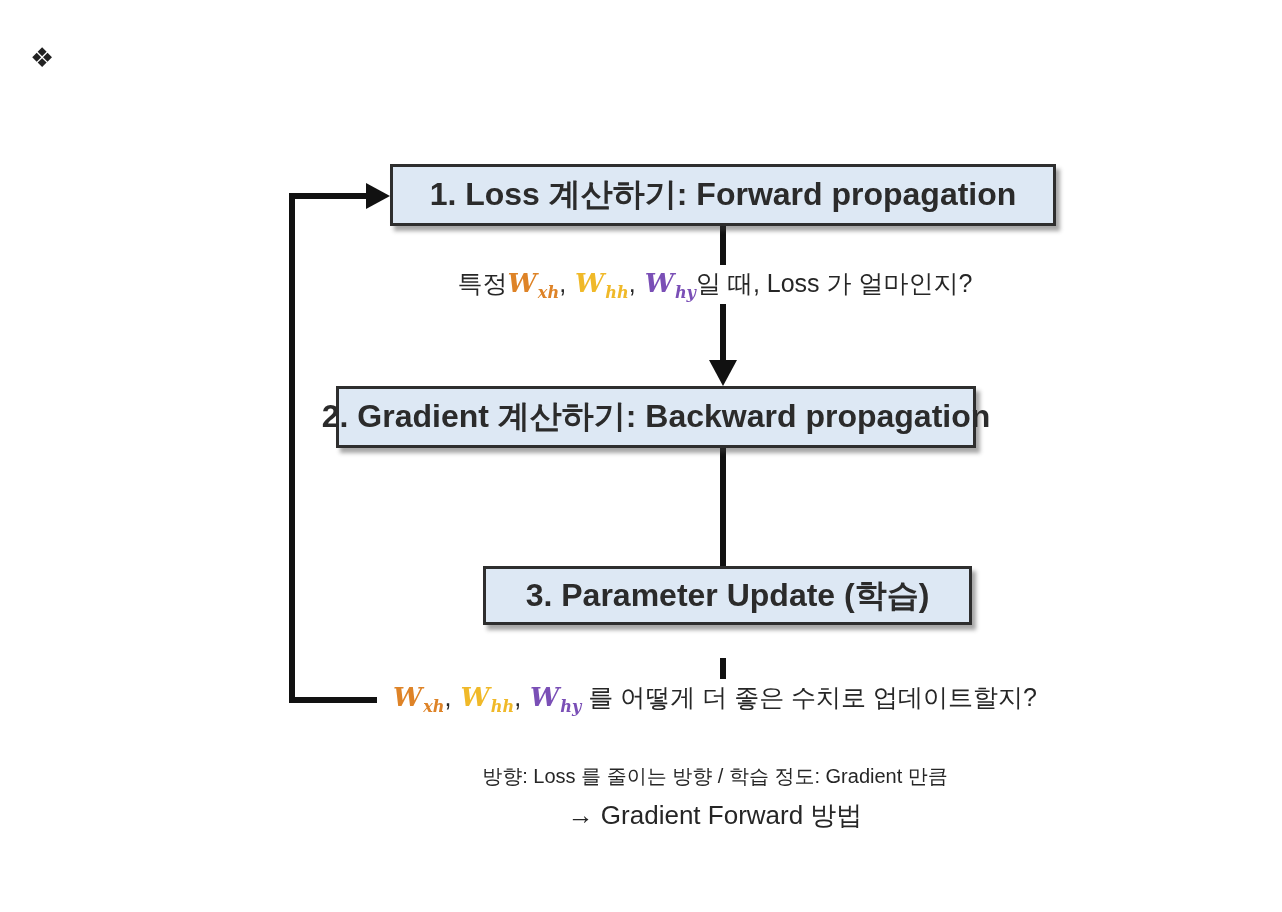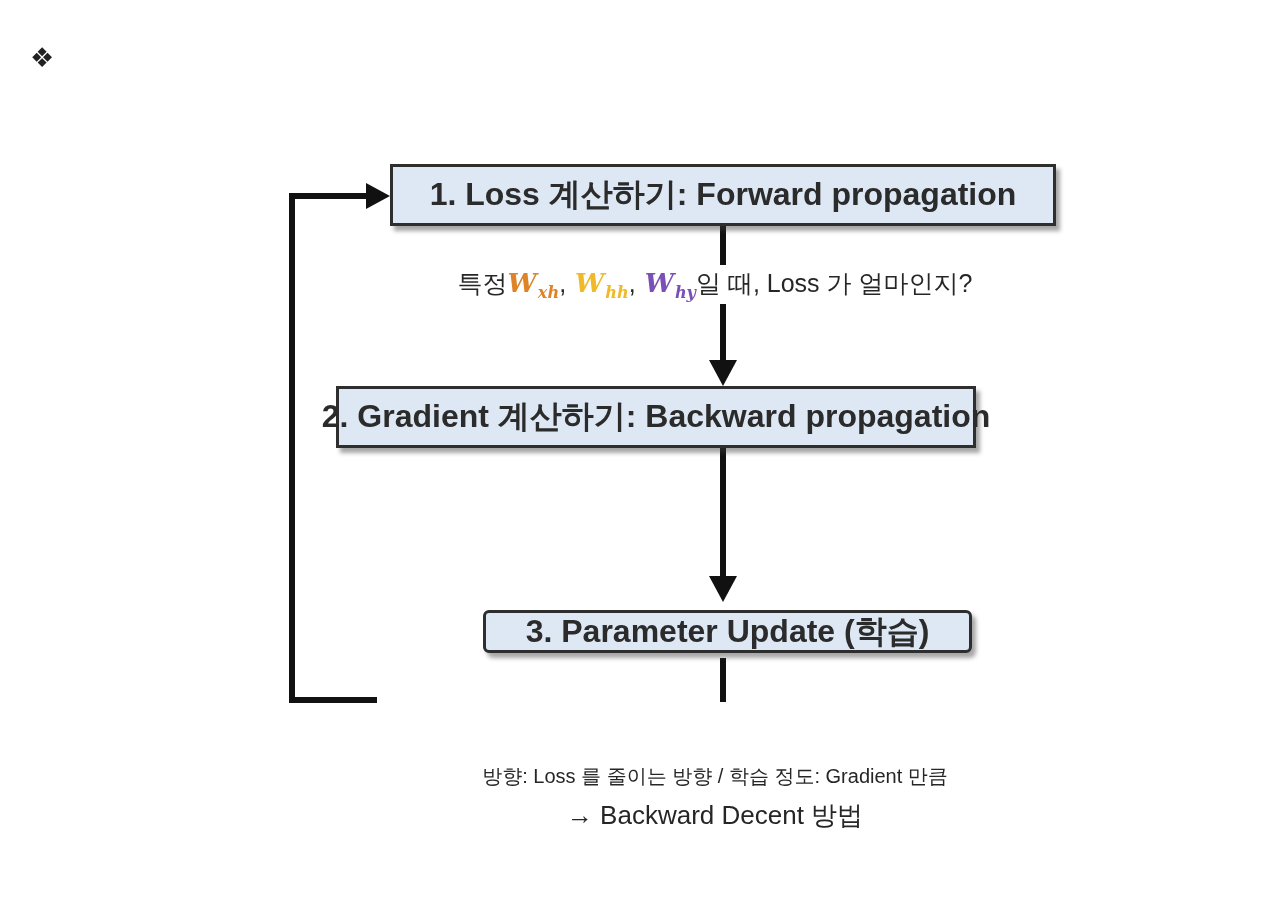--- a/index.html
+++ b/index.html
@@ -23,21 +23,21 @@
   .box{
     position:absolute;z-index:3;box-sizing:border-box;
     background:var(--c-box_fill,#dde8f4);
     border:3px solid var(--c-box_border,#2e2e2e);
     box-shadow:4px 5px 4px rgba(60,60,60,0.45);
     display:flex;align-items:center;justify-content:center;
     font-weight:bold;font-size:32px;white-space:nowrap;color:#2b2b2b;
   }
   .box1{left:390px;top:164px;width:666px;height:62px;}
   .box2{left:336px;top:386px;width:640px;height:62px;}
-  .box3{left:483px;top:610px;width:489px;height:43px;border-radius:6px;}
+  .box3{left:483px;top:566px;width:489px;height:59px;}
   
   .note{
     position:absolute;z-index:2;background:#ffffff;text-align:center;
     font-size:25px;padding:2px 12px;white-space:nowrap;
     left:715px;transform:translateX(-50%);
   }
   .note .mw{font-size:26px;}
   .note1{top:265px;}
   .note2{top:471px;}
   .note3{top:679px;}
@@ -91,17 +91,18 @@
   <div class="box box2">
     <span>2. Gradient 계산하기: Backward propagation</span>
   </div>
   <div class="box box3">
     <span>3. Parameter Update (학습)</span>
   </div>
 
   <div class="note note1"><span>특정</span><span class="mw wxh"><span>W</span><sub>xh</sub></span><span class="cm">,</span><span class="mw whh"><span>W</span><sub>hh</sub></span><span class="cm">,</span><span class="mw why"><span>W</span><sub>hy</sub></span><span>일 때, Loss 가 얼마인지?</span></div>
 
 
+  <div class="note note3"><span></span><span class="mw wxh"><span>W</span><sub>xh</sub></span><span class="cm">,</span><span class="mw whh"><span>W</span><sub>hh</sub></span><span class="cm">,</span><span class="mw why"><span>W</span><sub>hy</sub></span><span> 를 어떻게 더 좋은 수치로 업데이트할지?</span></div>
 
   <div class="note footer1">방향: Loss 를 줄이는 방향 / 학습 정도: Gradient 만큼</div>
-  <div class="note footer2">→ Backward Decent 방법</div>
+  <div class="note footer2">→ Gradient Forward 방법</div>
 
 </div>
 
 </body></html>

